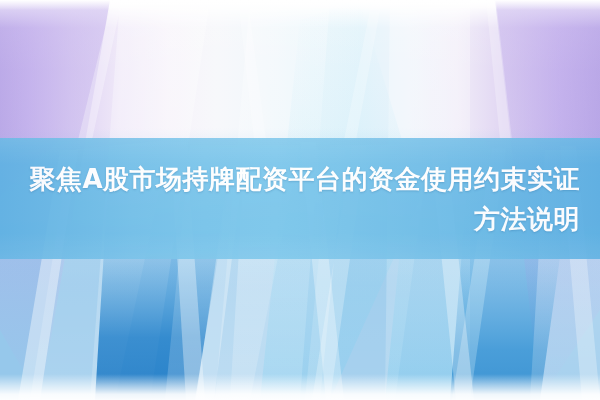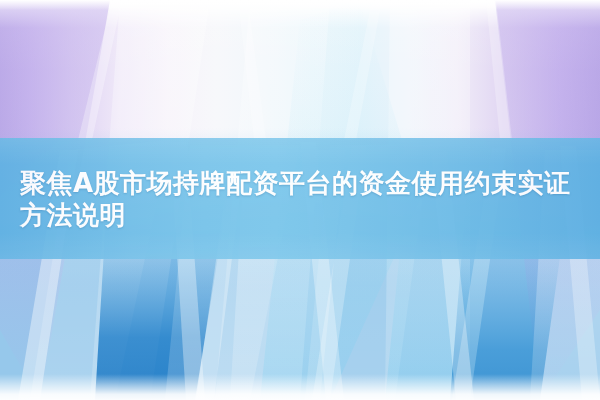--- a/index.html
+++ b/index.html
@@ -120,24 +120,24 @@
       rgba(255,255,255,0.00) 78%,
       rgba(255,255,255,0.07) 100%);
     pointer-events: none;
   }
 
   #title-text {
     position: relative;
     z-index: 2;
     width: 560px;
     margin: 0;
-    text-align: left;
+    text-align: right;
     color: #ffffff;
     font-size: 26px;
-    line-height: 32px;
+    line-height: 40px;
     font-weight: 700;
     letter-spacing: 0.5px;
     text-shadow: 0 1px 2px rgba(40,110,160,0.35);
     font-family: "DejaVu Sans", "Liberation Sans", sans-serif;
   }
 
   
   .bottom-fade {
     position: absolute;
     left: 0; right: 0; bottom: 0;

